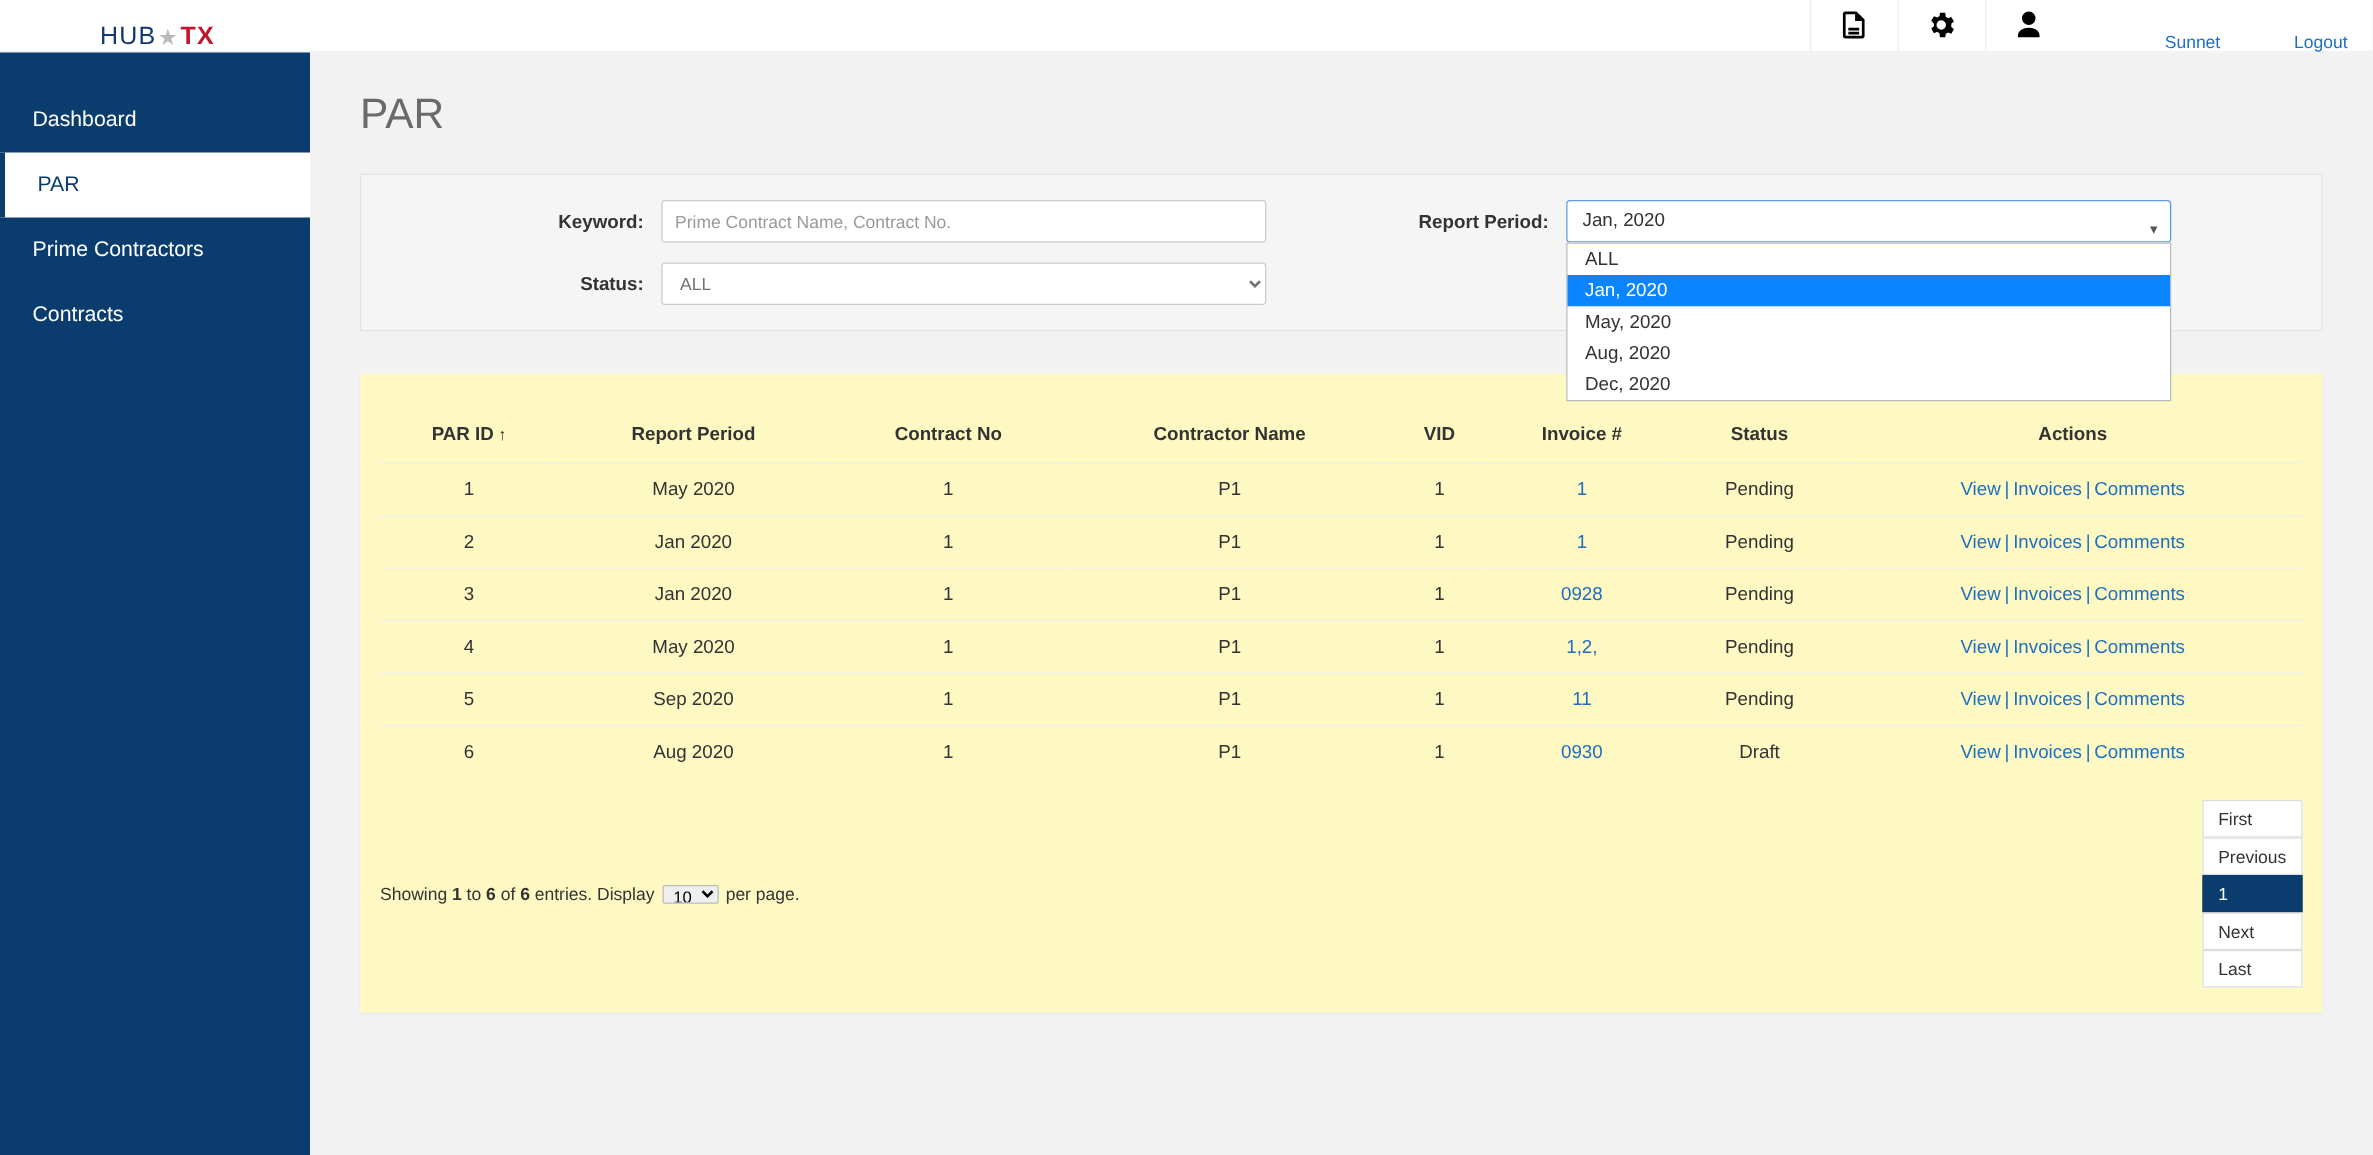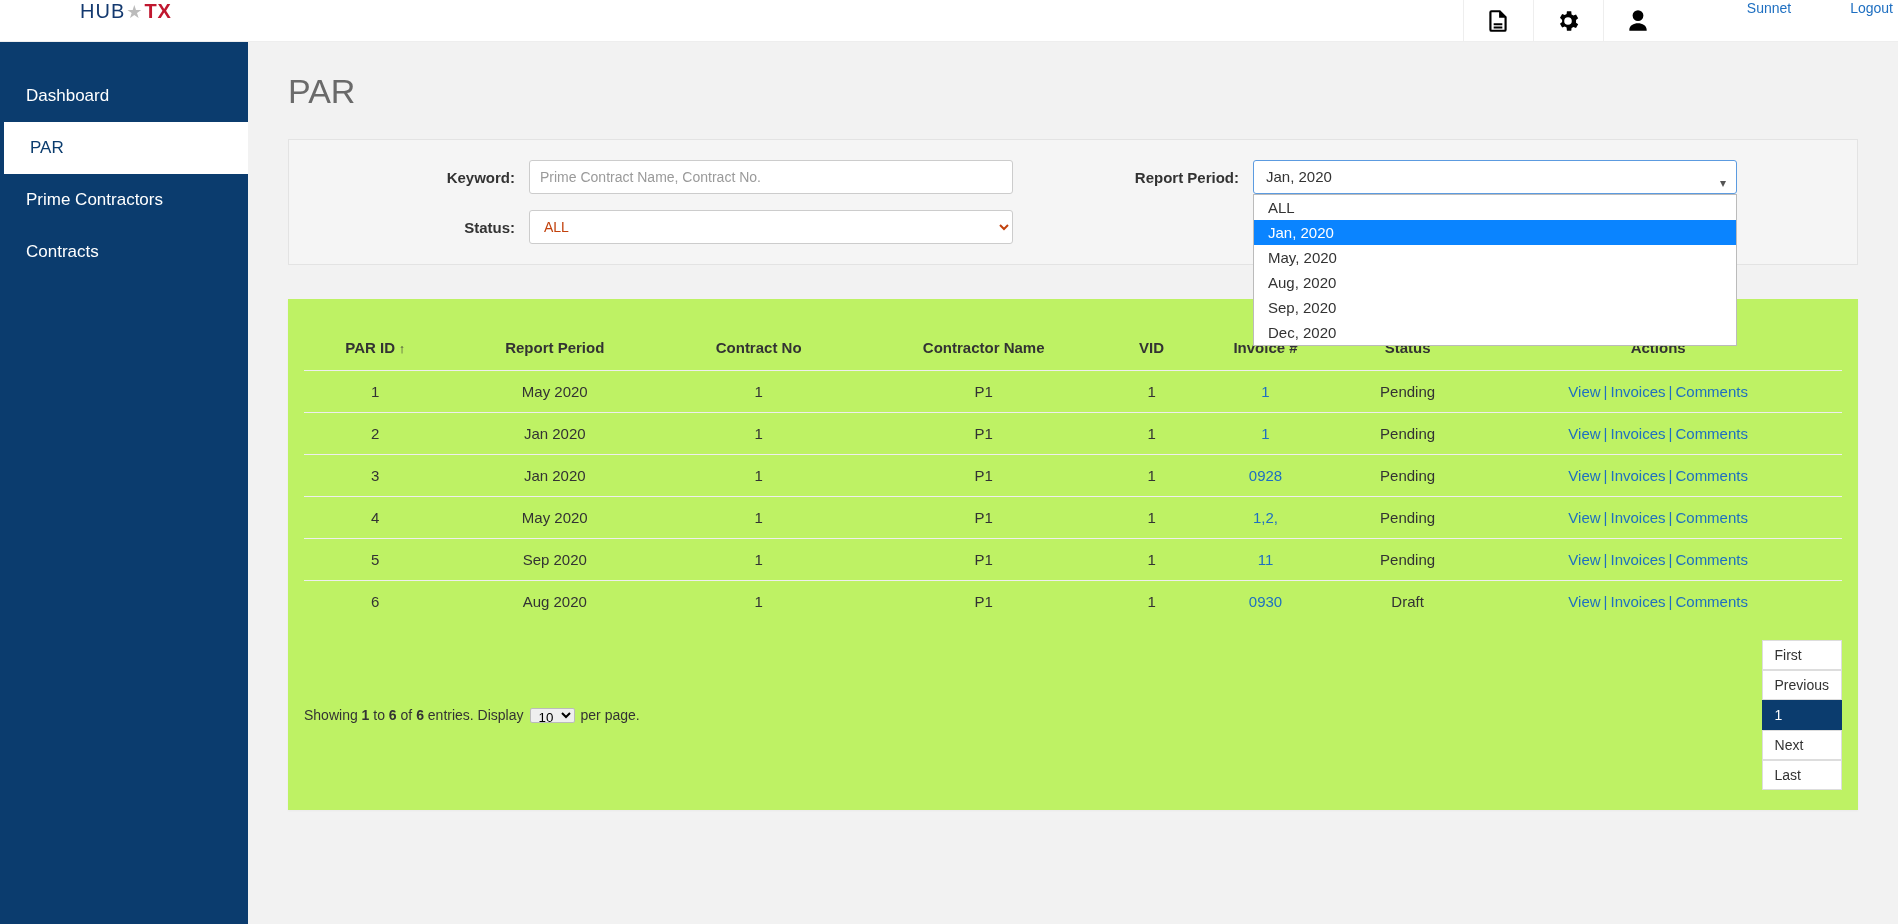--- a/index.html
+++ b/index.html
@@ -2,22 +2,22 @@
 <html><head>
 <meta charset="utf-8">
 <style>
 * { box-sizing: border-box; margin: 0; padding: 0; }
 body { font-family: "Segoe UI", Arial, sans-serif; background: #f2f2f2; color: #333; }
 
 .topbar {
   height: 42px;
   background: #fff;
   display: flex;
-  align-items: flex-start;
-  padding: 0 5px 0 80px;
+  align-items: flex-end;
+  padding: 0 20px 0 80px;
   border-bottom: 1px solid #eee;
 }
 .logo { display: flex; align-items: center; font-size: 20px; font-weight: 400; letter-spacing: 1px; }
 .logo .hub { color: #13396f; font-weight: 400; }
 .logo .star { color: #bbb; font-size: 18px; margin: 0 1px; }
 .logo .tx { color: #c0172f; font-weight: 700; }
 
 .topbar-spacer { flex: 1; }
 .topbar-icons { display: flex; align-items: center; }
 .topbar-icon {
@@ -76,21 +76,21 @@
 .filter-row { display: flex; align-items: center; gap: 14px; }
 .filter-row label { width: 106px; text-align: right; font-weight: 700; font-size: 15px; color: #333; }
 .filter-row input, .filter-row select {
   flex: 1;
   height: 34px;
   border: 1px solid #ccc;
   border-radius: 3px;
   padding: 0 10px;
   font-size: 14px;
   background: #fff;
-  color: #c2410c;
+  color: #737373;
 }
 .filter-row input::placeholder { color: #9a9a9a; }
 .period-select-wrap { position: relative; flex: 1; }
 .period-select {
   width: 100%;
   height: 34px;
   border: 1px solid #5c9be0;
   border-radius: 3px;
   padding: 0 28px 0 12px;
   font-size: 15px;
@@ -114,21 +114,21 @@
   left: 0;
   right: 0;
   background: #fff;
   border: 1px solid #bbb;
   z-index: 100;
 }
 .dropdown-item { padding: 4px 14px; font-size: 15px; cursor: pointer; }
 .dropdown-item.highlight { background: #0a84ff; color: #fff; }
 
 .data-panel {
-  background: #bef264;
+  background: #fef9c3;
   padding: 30px 16px 20px;
   box-shadow: 0 1px 2px rgba(0,0,0,0.04);
 }
 table { width: 100%; border-collapse: collapse; }
 th {
   text-align: center;
   font-size: 15px;
   font-weight: 700;
   color: #333;
   padding: 10px 8px 14px;
@@ -231,21 +231,20 @@
       <div class="filter-col">
         <div class="filter-row">
           <label>Report Period:</label>
           <div class="period-select-wrap">
             <div class="period-select">Jan, 2020</div>
             <div class="dropdown" id="period-dropdown">
                 <div class="dropdown-item">ALL</div>
                 <div class="dropdown-item highlight">Jan, 2020</div>
                 <div class="dropdown-item">May, 2020</div>
                 <div class="dropdown-item">Aug, 2020</div>
-                <div class="dropdown-item">Sep, 2020</div>
                 <div class="dropdown-item">Dec, 2020</div>
               </div>
           </div>
         </div>
       </div>
     </div>
 
     <div class="data-panel">
       <table>
         <thead>

